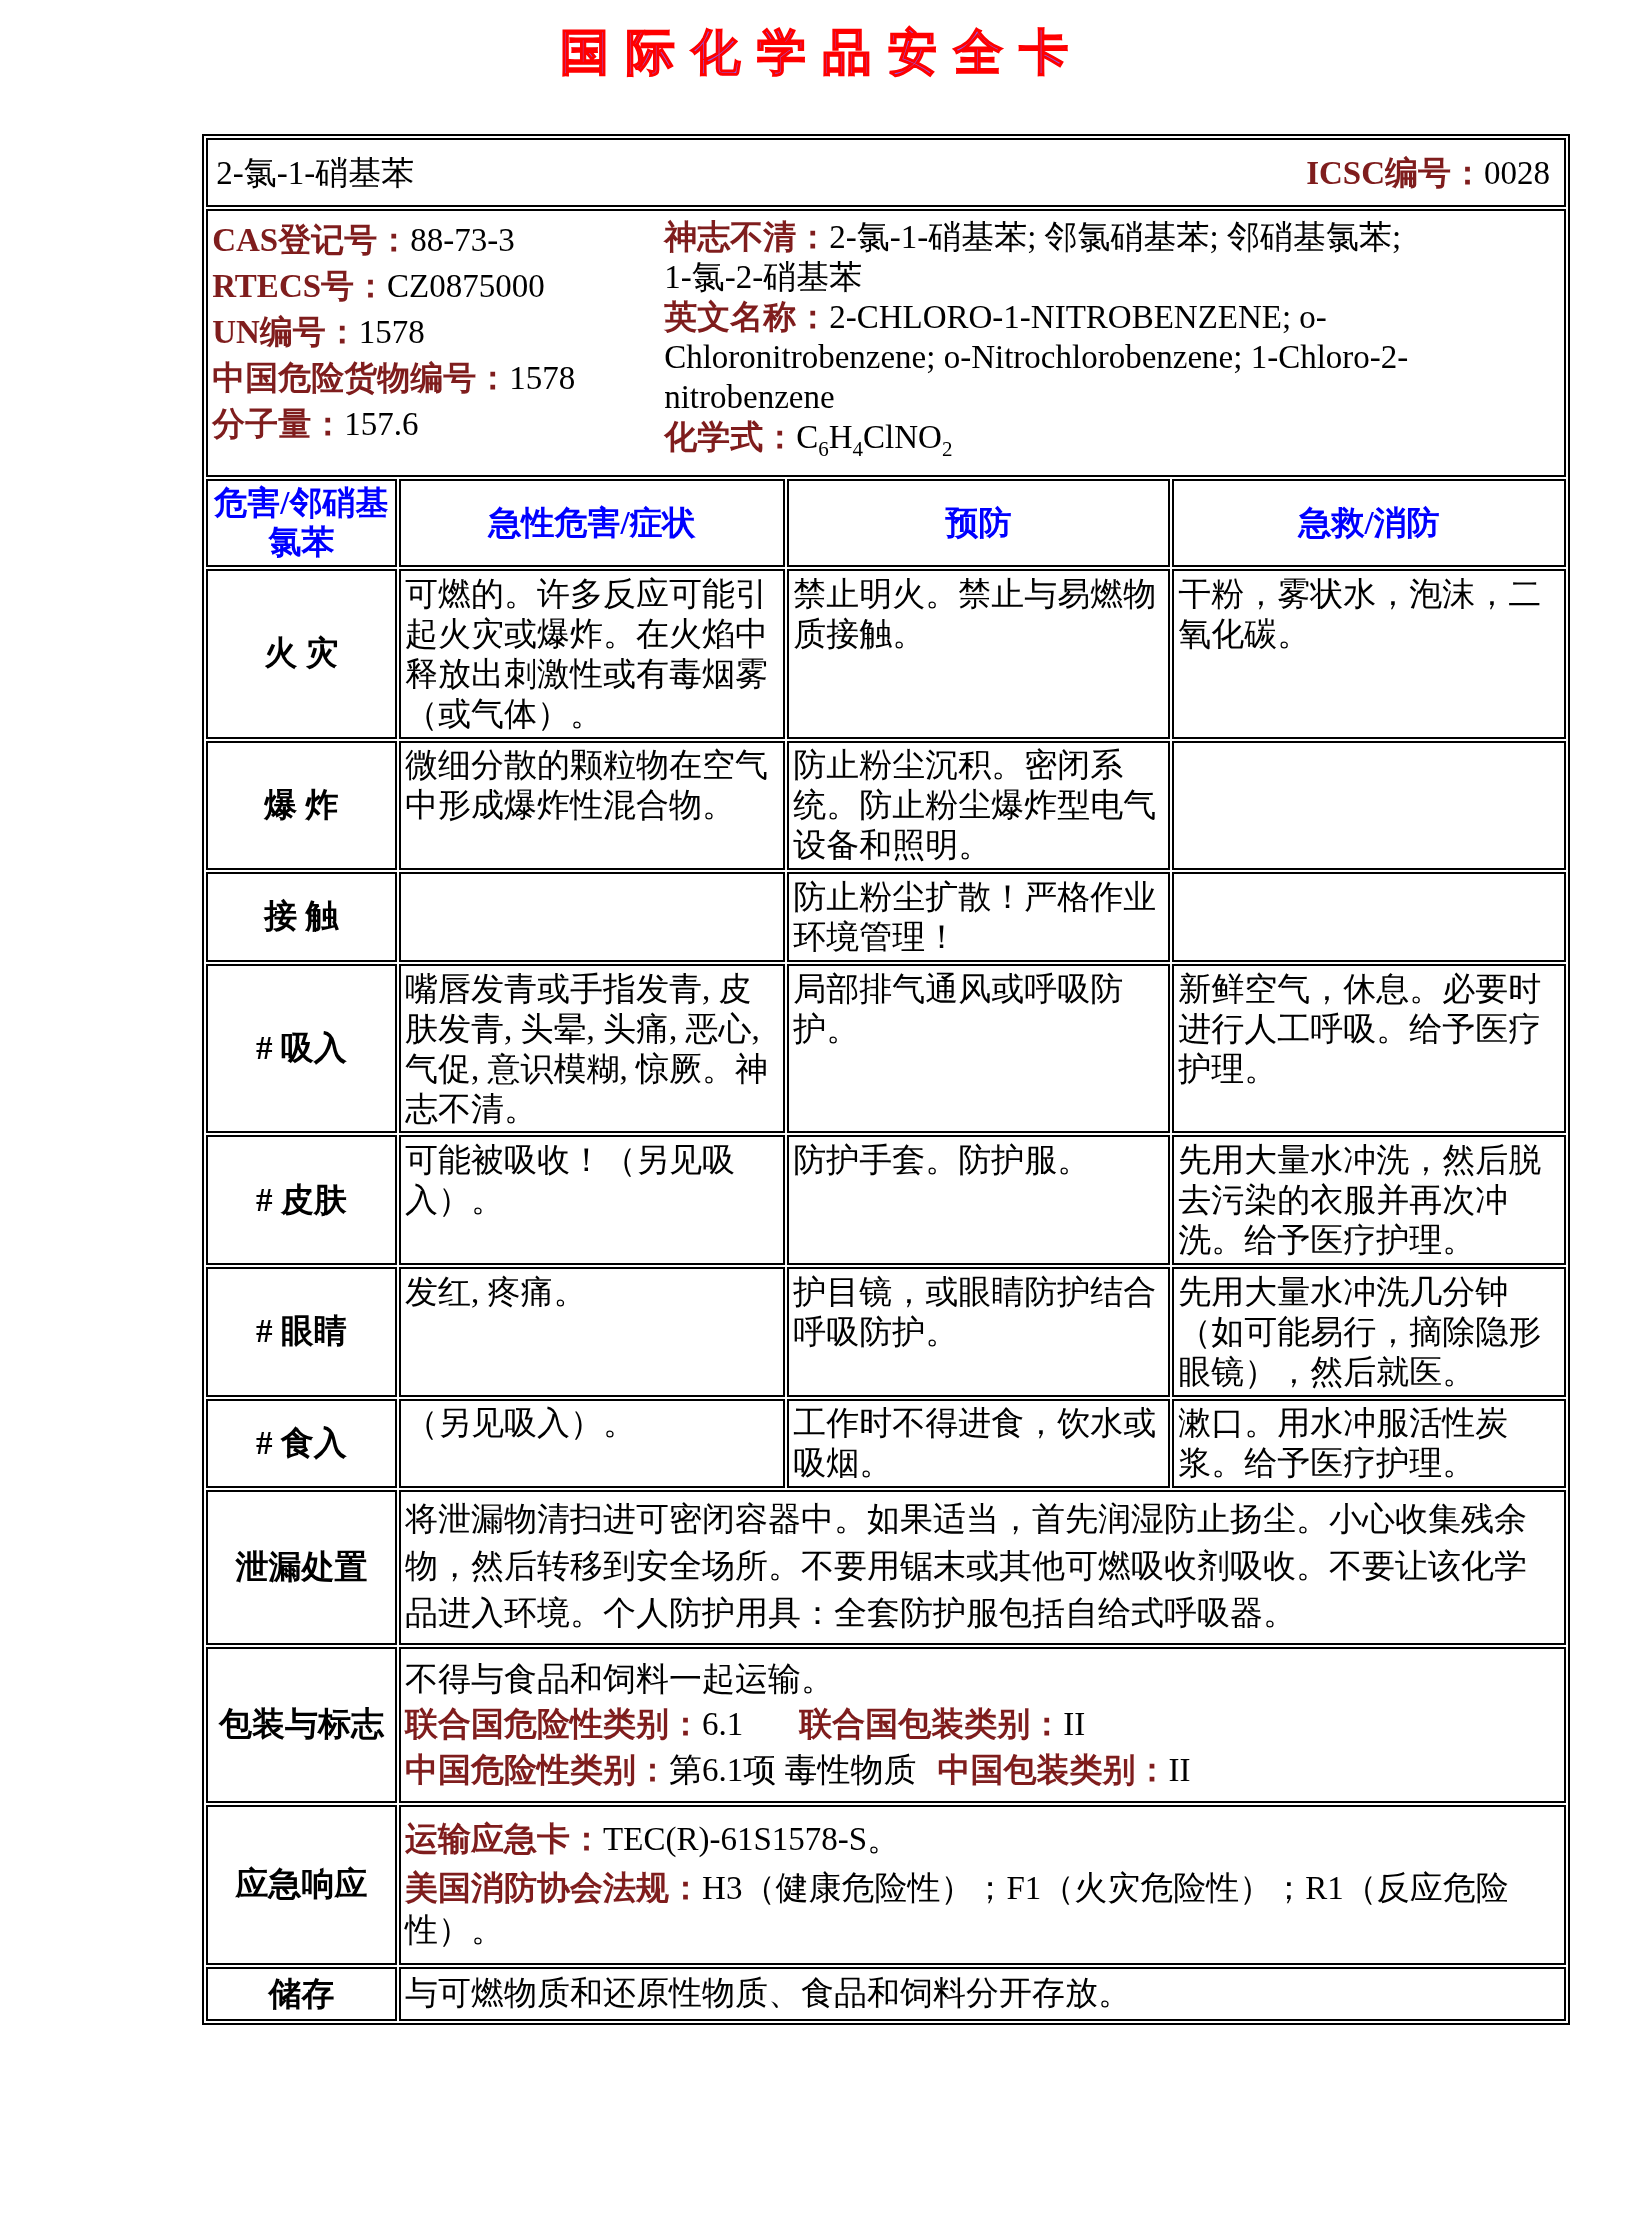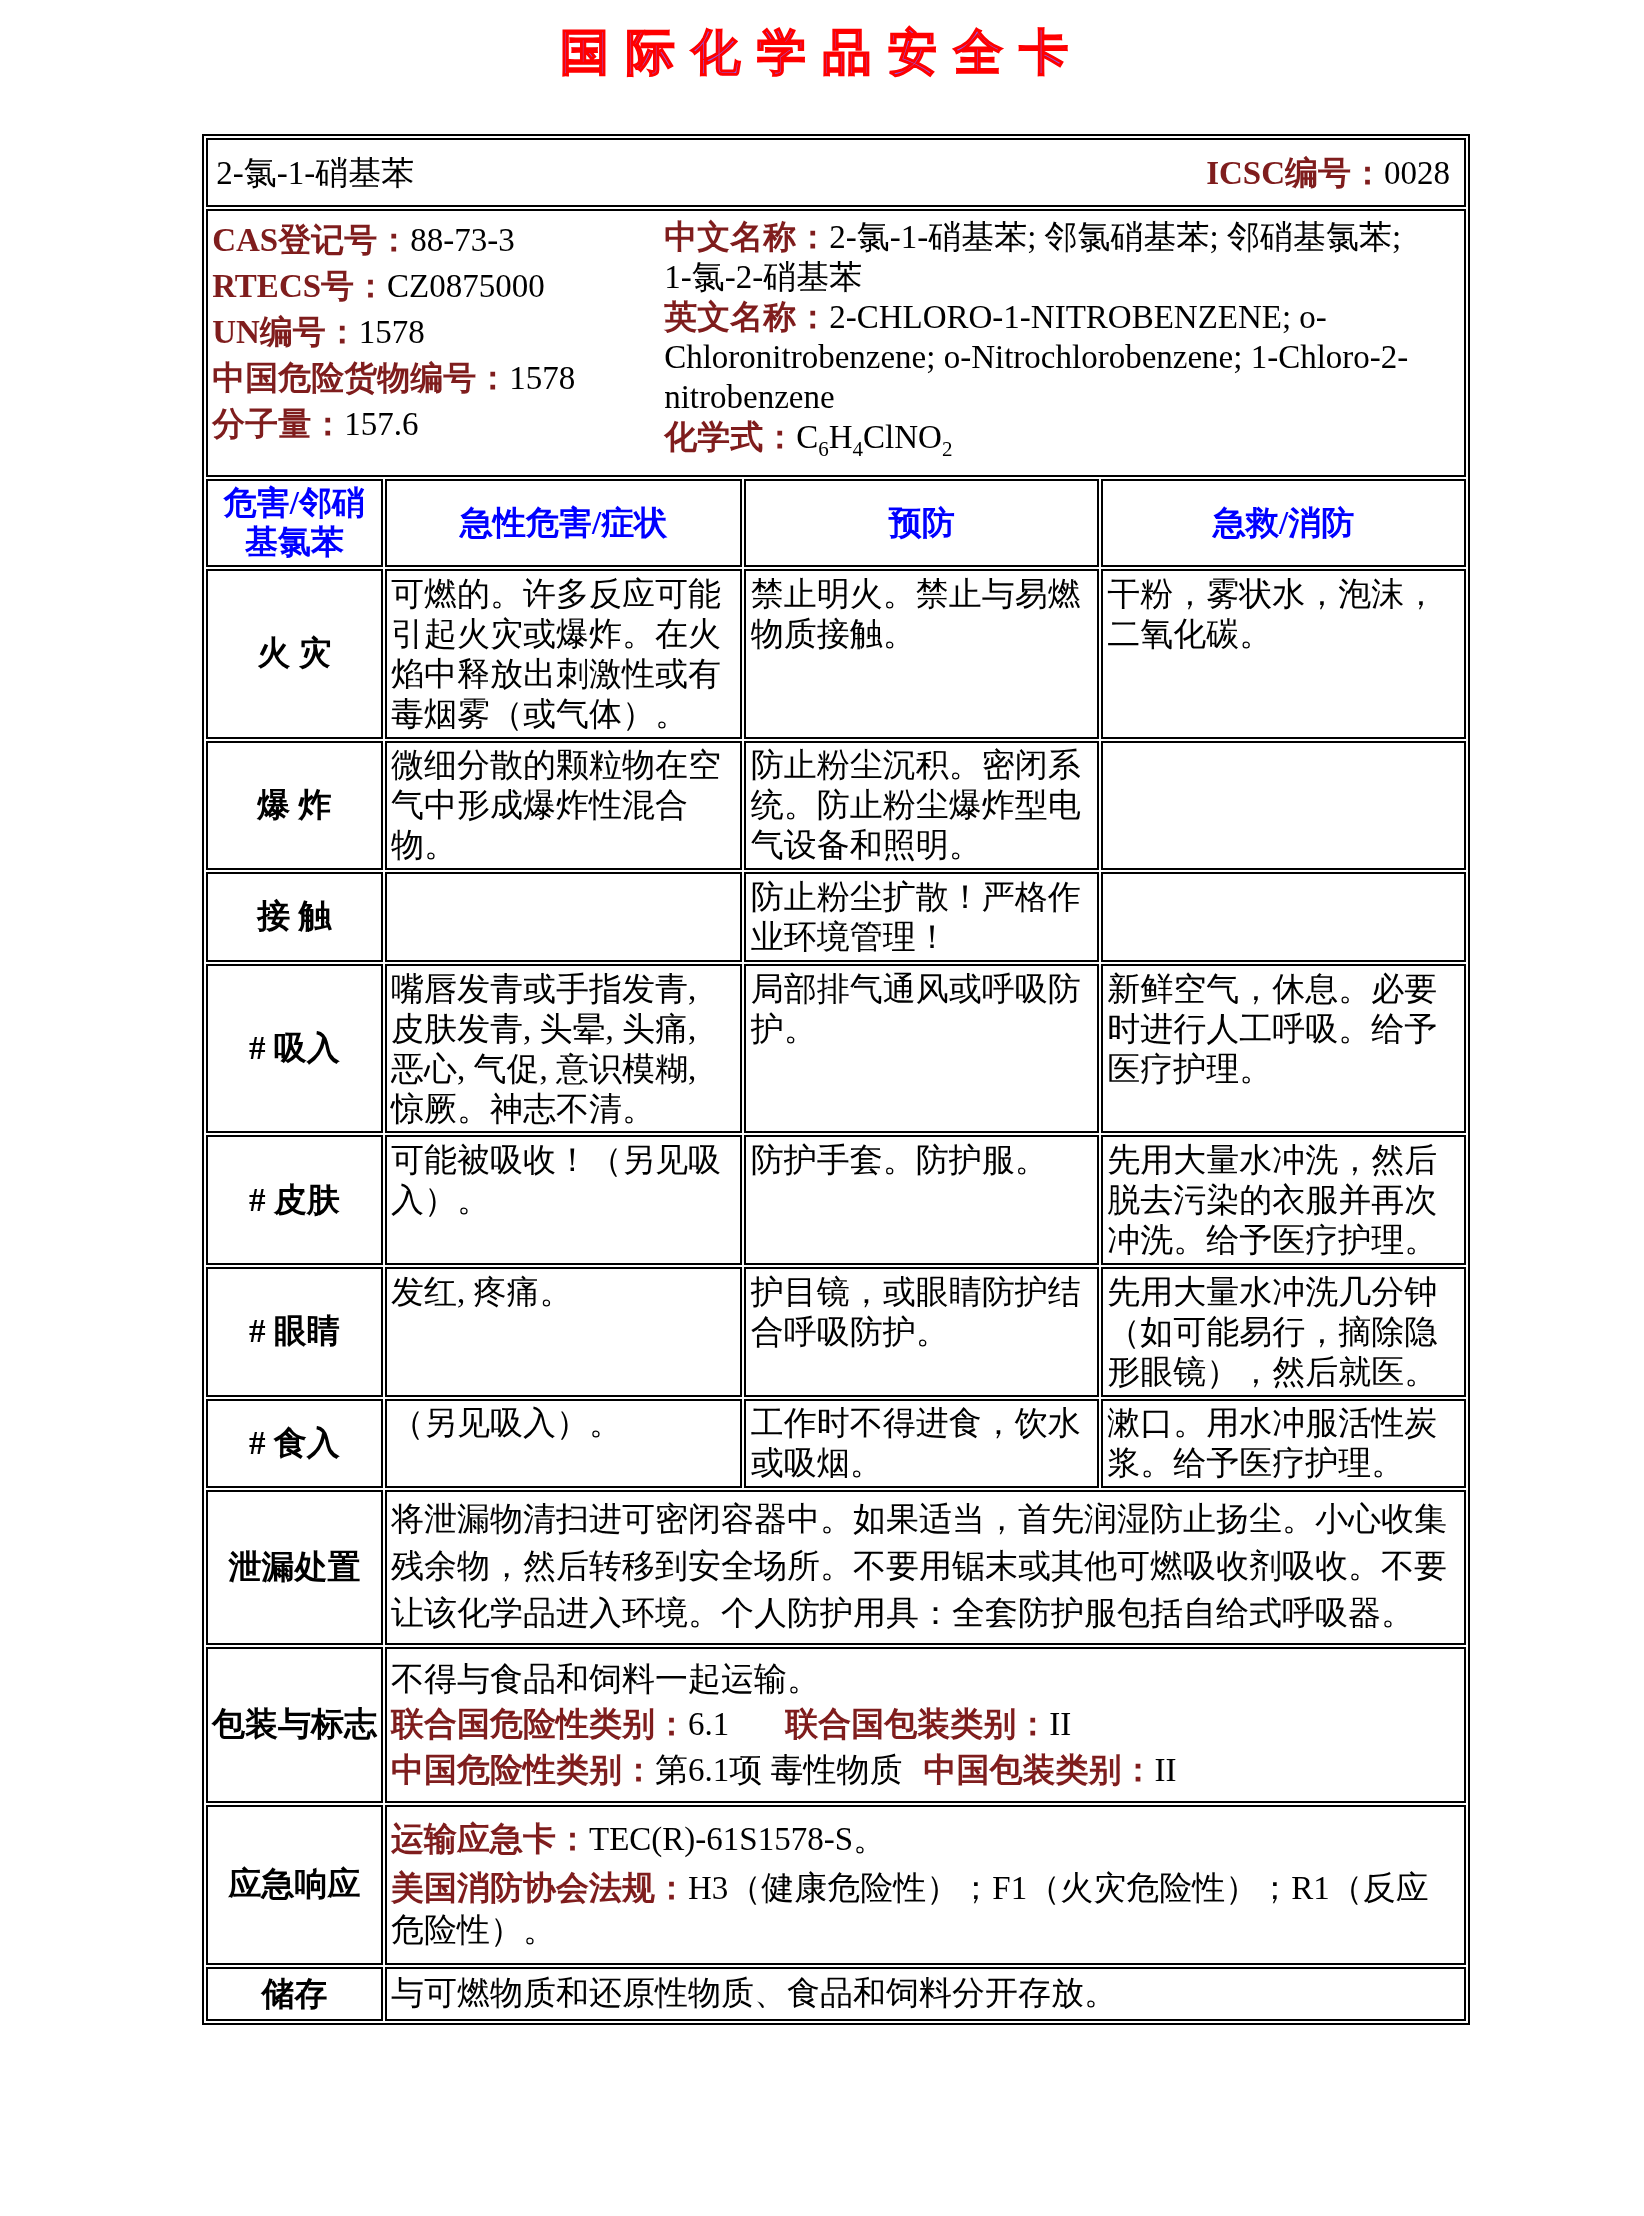--- a/index.html
+++ b/index.html
@@ -14,21 +14,21 @@
     color:#8b5cf6;
     font-size:49px;
     font-weight:bold;
     letter-spacing:16.6px;
     -webkit-text-stroke:1.4px #ff0000;
     line-height:76px;
     font-family:Liberation Serif, serif;
   }
   table.icsc{
     margin:43px 0 0 202px;
-    width:1268px;
+    width:1368px;
     table-layout:fixed;
     border-collapse:separate;
     border-spacing:2.1px;
     border:2.1px solid #000;
     background:#fff;
   }
   td,th{
     border:2.1px solid #000;
     padding:2.8px 5.5px;
     vertical-align:top;
@@ -98,21 +98,21 @@
     <td colspan="4" class="id-cell">
       <div class="id-flex">
         <div class="id-left">
           <div><span class="lbl">CAS登记号：</span><span>88-73-3</span></div>
           <div><span class="lbl">RTECS号：</span><span>CZ0875000</span></div>
           <div><span class="lbl">UN编号：</span><span>1578</span></div>
           <div><span class="lbl">中国危险货物编号：</span><span>1578</span></div>
           <div><span class="lbl">分子量：</span><span>157.6</span></div>
         </div>
         <div class="id-right">
-          <div><span class="lbl">中文名称：</span><span>2-氯-1-硝基苯; 邻氯硝基苯; 邻硝基氯苯; 1-氯-2-硝基苯</span></div>
+          <div><span class="lbl">神志不清：</span><span>2-氯-1-硝基苯; 邻氯硝基苯; 邻硝基氯苯; 1-氯-2-硝基苯</span></div>
           <div><span class="lbl">英文名称：</span><span>2-CHLORO-1-NITROBENZENE; o-Chloronitrobenzene; o-Nitrochlorobenzene; 1-Chloro-2-nitrobenzene</span></div>
           <div><span class="lbl">化学式：</span><span>C<sub>6</sub>H<sub>4</sub>ClNO<sub>2</sub></span></div>
         </div>
       </div>
     </td>
   </tr>
 
   <tr>
     <th class="hazard-header">危害/邻硝基氯苯</th>
     <th class="hazard-header">急性危害/症状</th>

